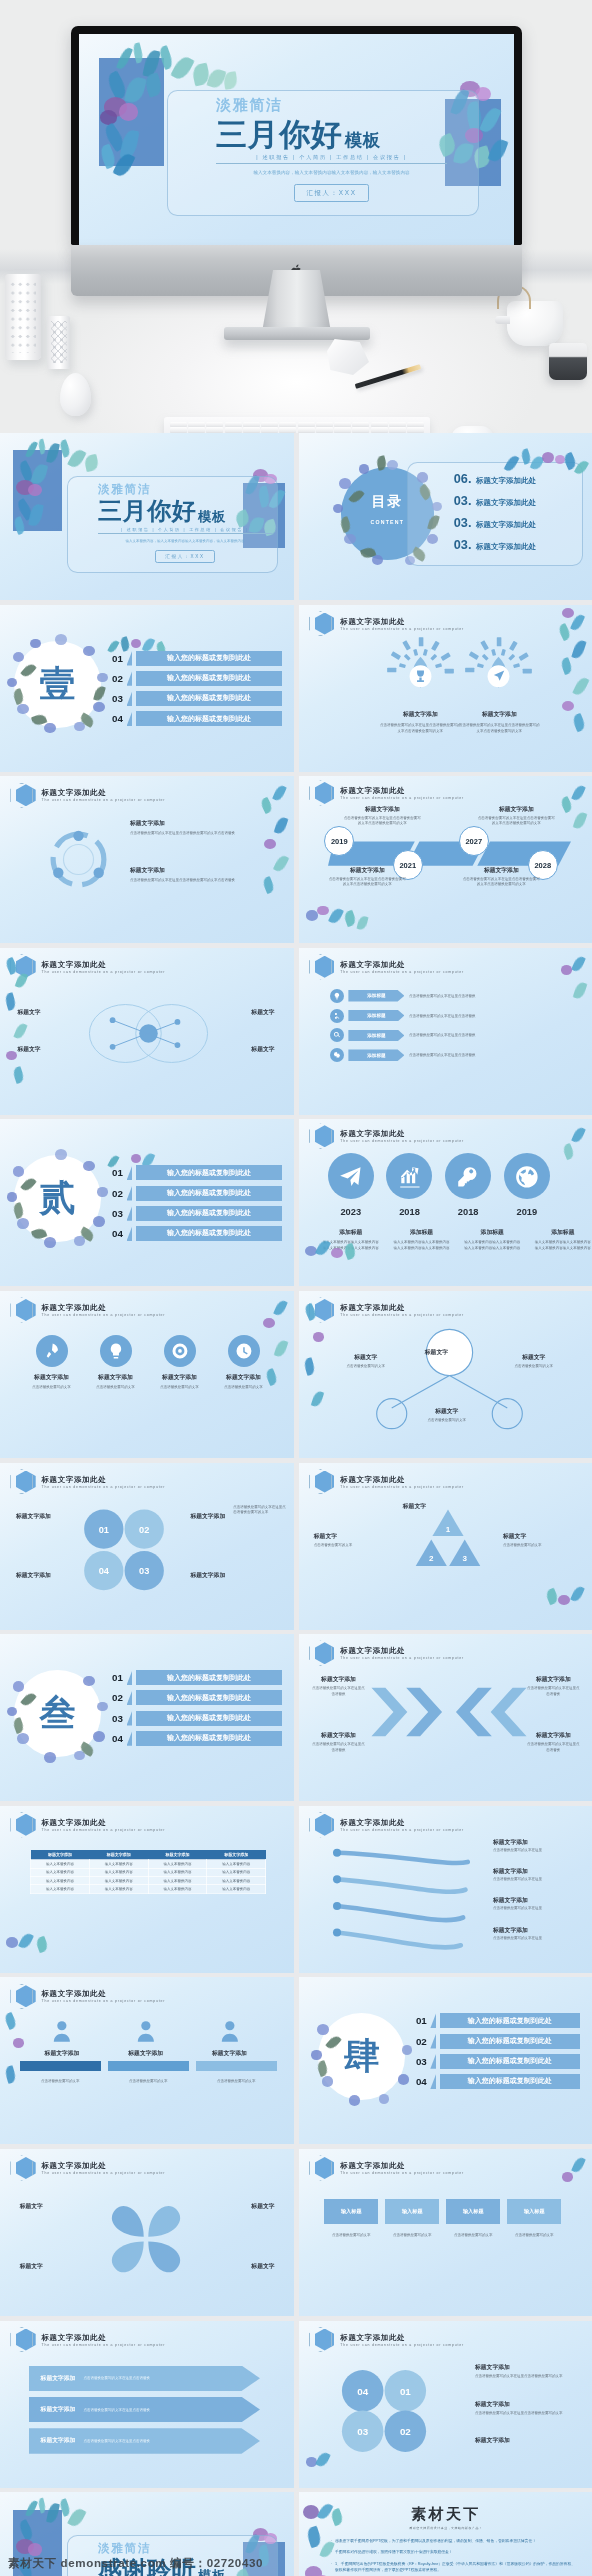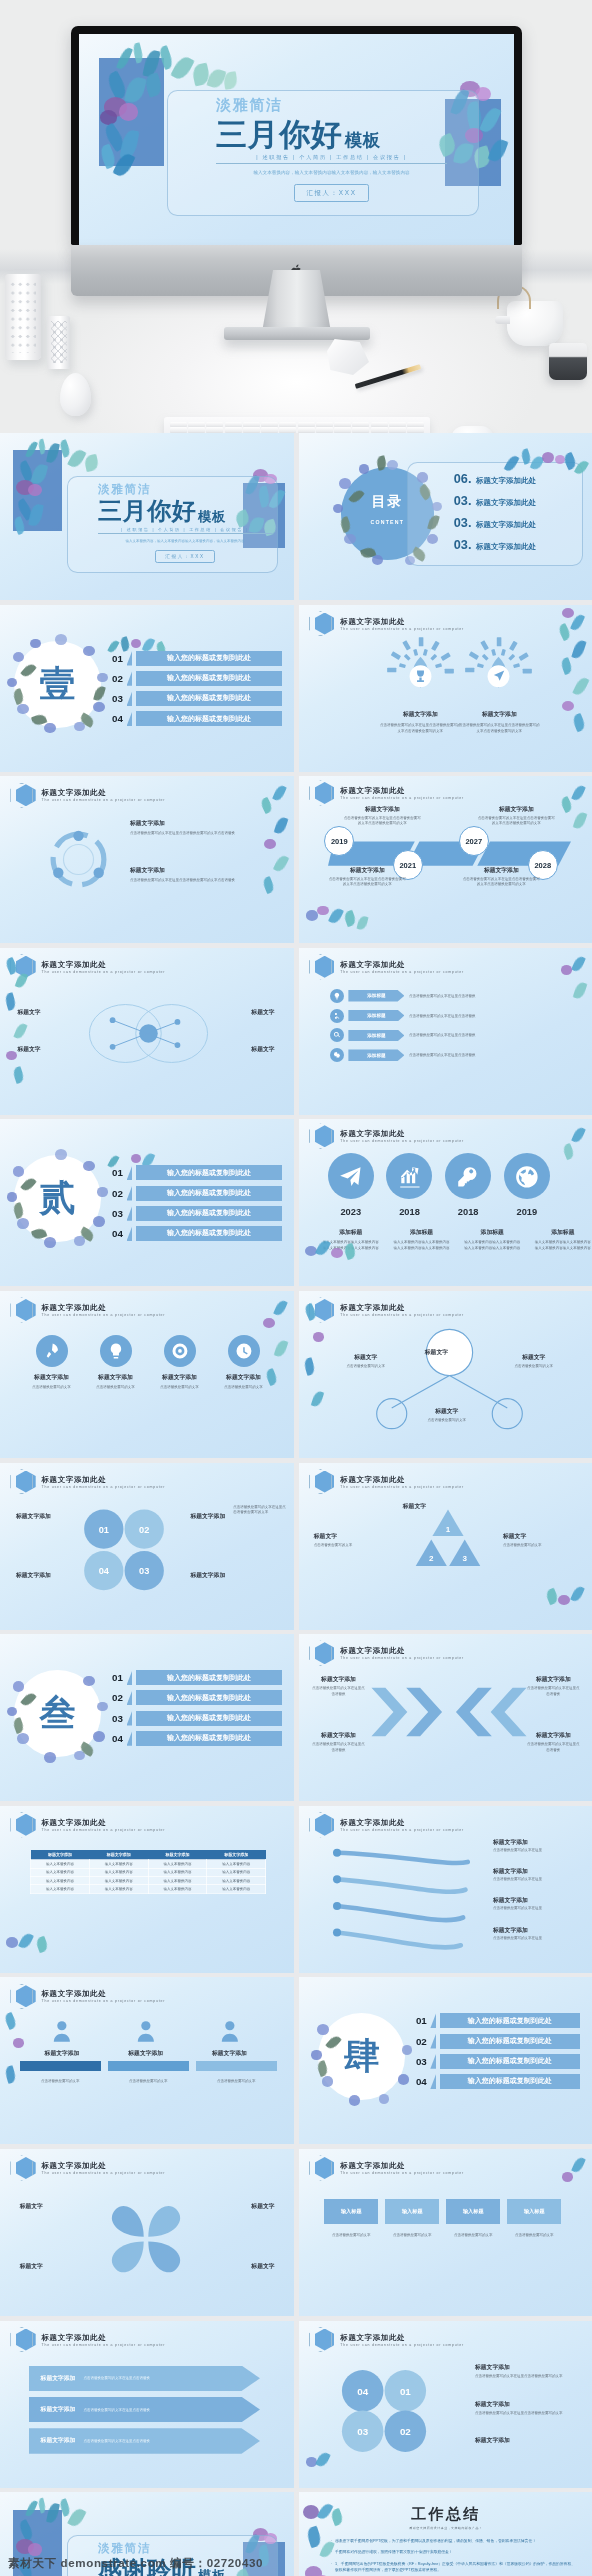--- a/index.html
+++ b/index.html
@@ -1536,21 +1536,21 @@
         <div class="leaf" style="left:19.7px;top:5.8px;width:10.4px;height:17.4px;background:#4ea4cd;transform:rotate(28deg)"></div>
         <div class="leaf" style="left:32px;top:12.7px;width:10.4px;height:16px;background:#64bcc0;transform:rotate(-20deg)"></div>
         <div class="leaf" style="left:8px;top:30px;width:11.6px;height:19.7px;background:#3f93c6;transform:rotate(-18deg)"></div>
         <div class="leaf" style="left:22px;top:44px;width:10.4px;height:17.4px;background:#7ec8c8;transform:rotate(22deg)"></div>
         <div class="petal" style="left:4.6px;top:69px;width:17.4px;height:15px;background:#9c6fc0"></div>
         <div class="petal" style="left:15px;top:78px;width:14px;height:11.6px;background:#b98ad0"></div>
 
       </div>
 
       <div style="position:absolute;left:0;right:0;top:12.7px;text-align:center;">
-        <div class="cp-title" style="font-size:15px;">工作总结</div>
+        <div class="cp-title" style="font-size:15px;">素材天下</div>
         <div class="cp-sub" style="margin-top:2.3px;">感谢您支持原创设计事业，支持站内版权产品！</div>
       </div>
       <div style="position:absolute;left:32px;right:16px;top:46px;">
         <div class="cp-li" style="margin-bottom:4.6px;">
             <span class="dot">·</span>
             <span>感谢您下载千图网原创PPT模板，为了您和千图网以及原创作者的利益，请勿复制、传播、销售，否则将承担法律责任！</span>
           </div>
         <div class="cp-li" style="margin-bottom:4.6px;">
             <span class="dot">·</span>
             <span>千图网将对作品进行维权，按照传播下载次数的十倍进行索取赔偿金！</span>

